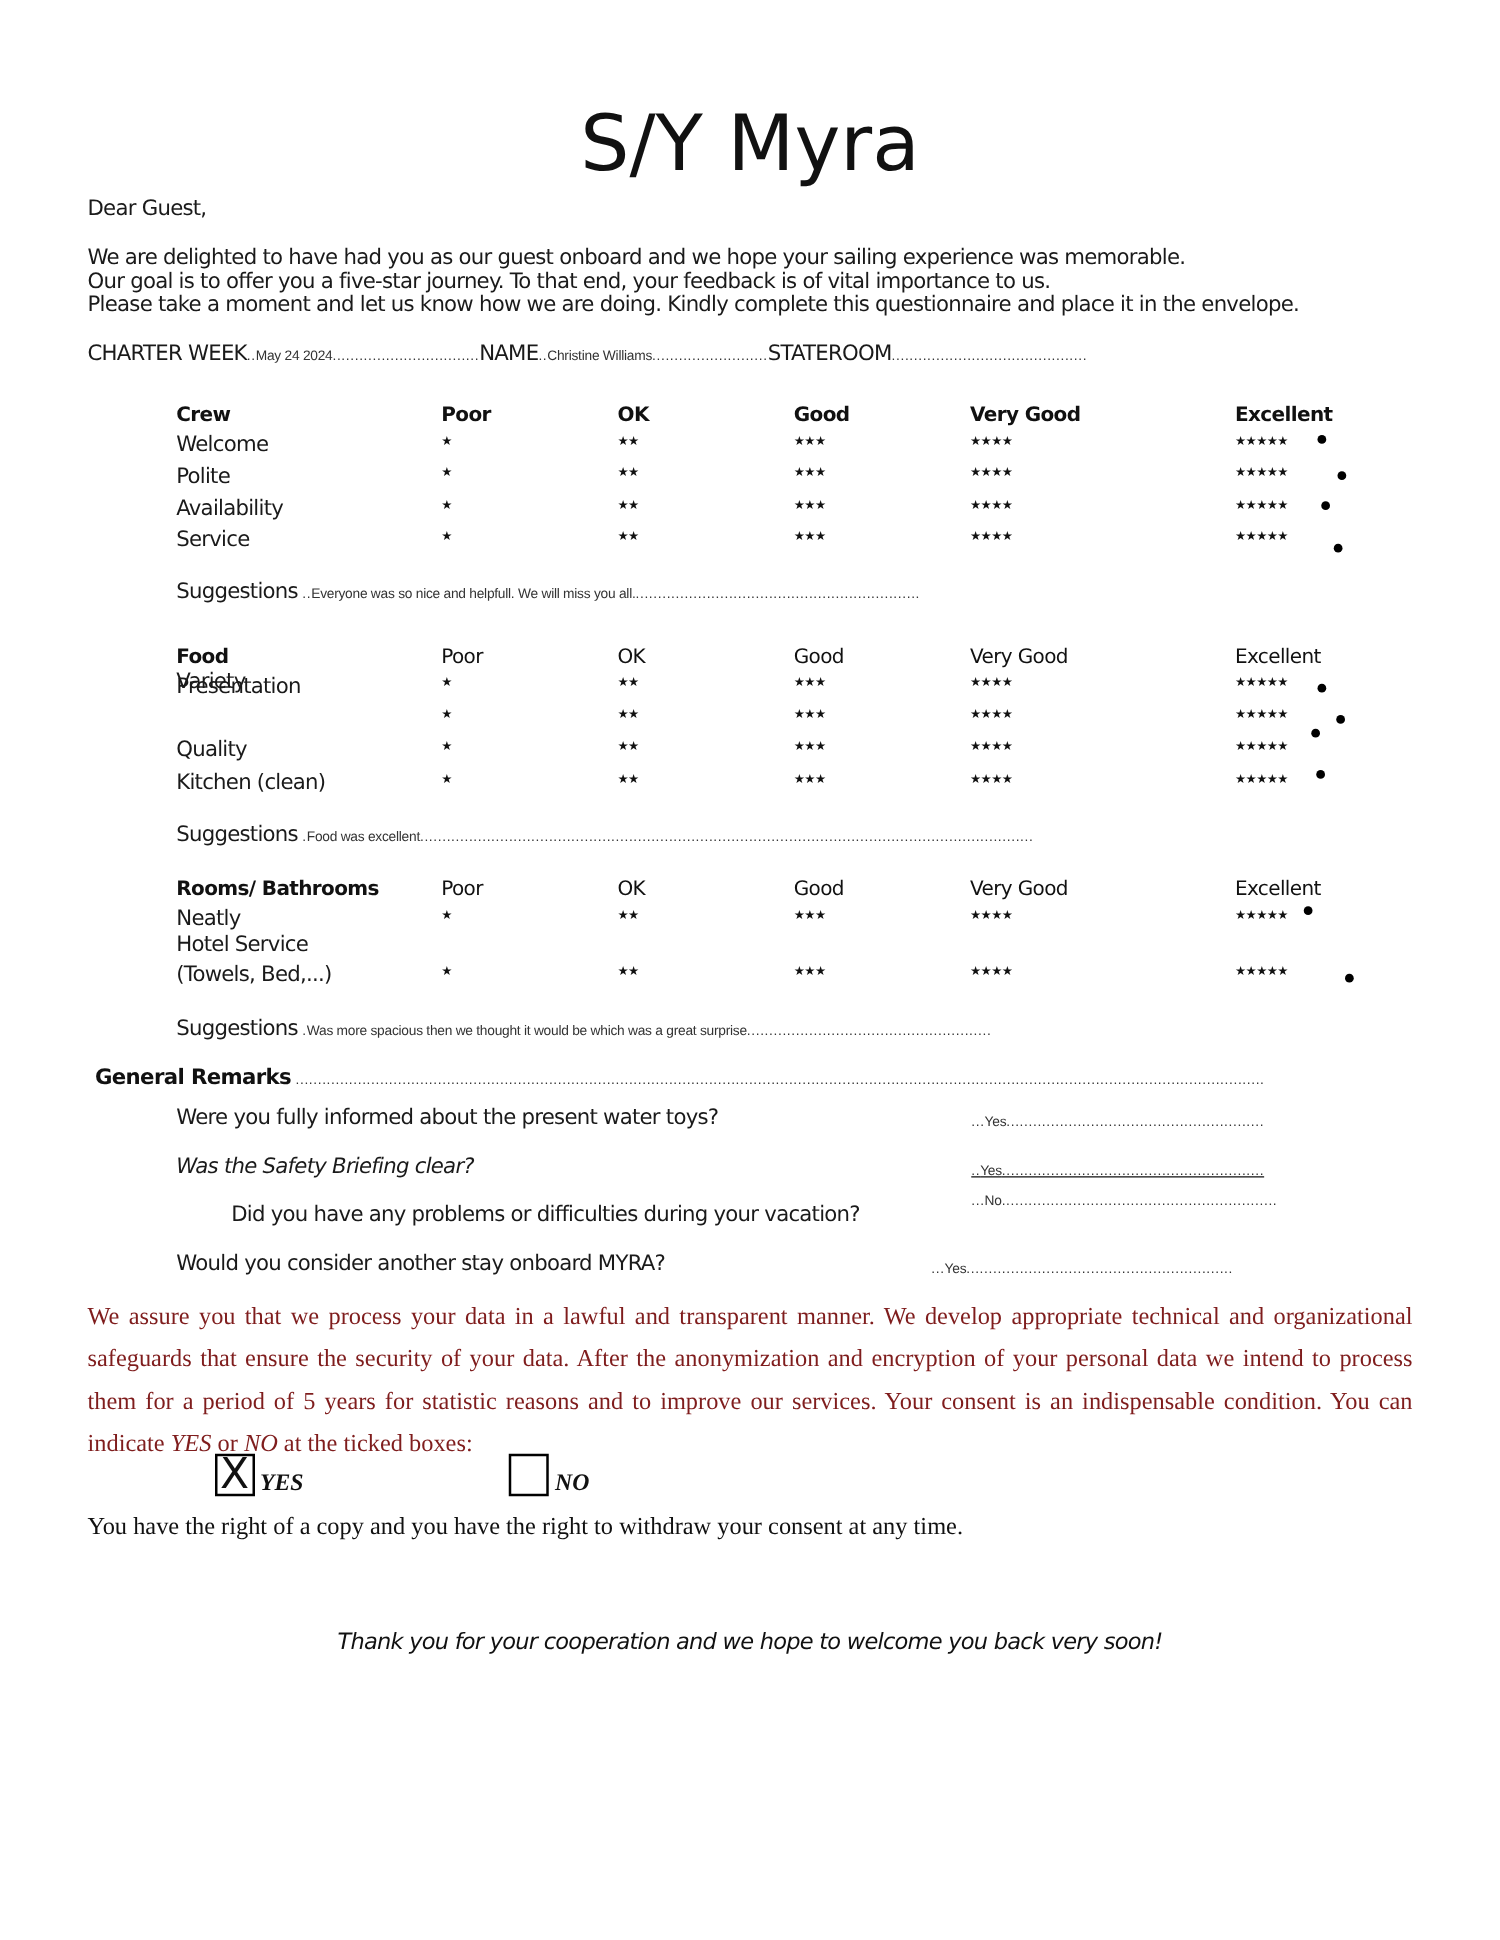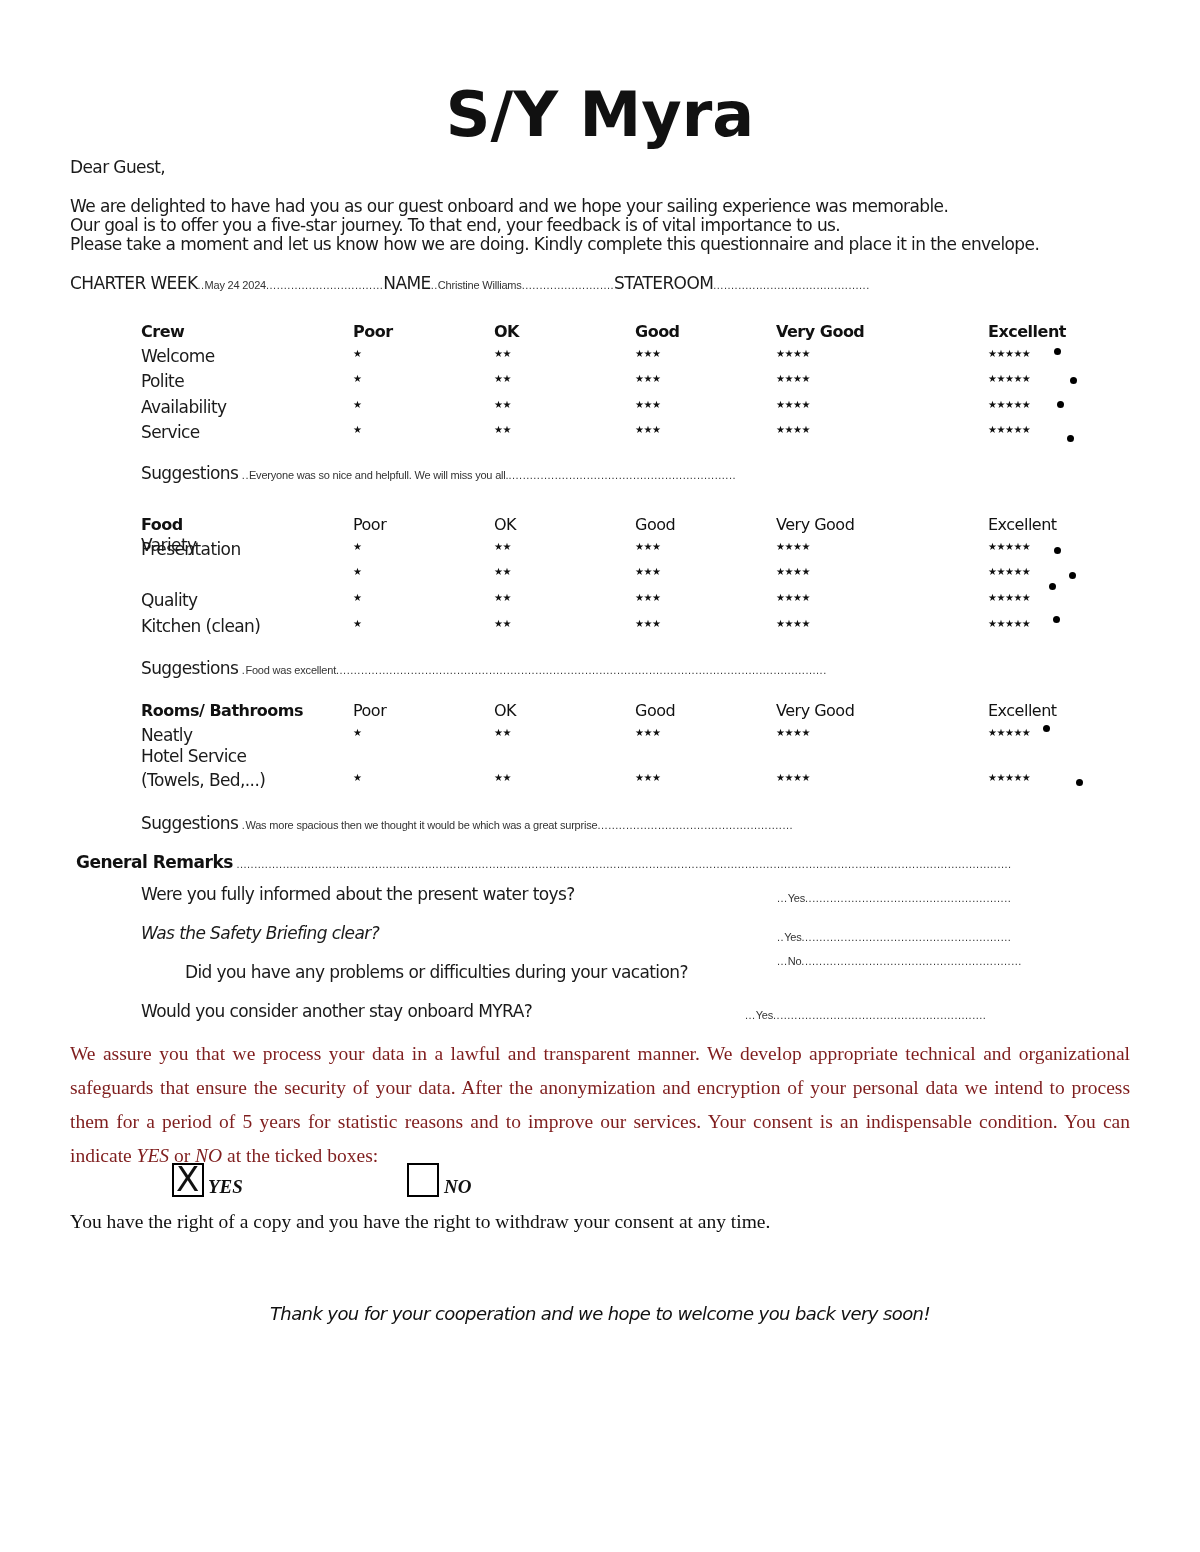--- a/index.html
+++ b/index.html
@@ -1,18 +1,18 @@
 <!DOCTYPE html>
 <html><head>
 <meta charset="utf-8">
 <style>
   html, body { margin: 0; padding: 0; background: #ffffff; }
   body { width: 1200px; height: 1552px; position: relative; overflow: hidden; color: #111; font-family: "Liberation Sans", sans-serif; }
   .abs { position: absolute; white-space: nowrap; }
-  .title { left: 0; width: 1200px; top: 78px; text-align: center; font-size: 62px; font-family: "DejaVu Sans", sans-serif; font-weight: 700; letter-spacing: 0px; }
+  .title { left: 0; width: 1200px; top: 78px; text-align: center; font-size: 62px; font-family: "DejaVu Sans", sans-serif; font-weight: 400; letter-spacing: 0px; }
   .body-text { font-size: 17px; font-family: "DejaVu Sans", sans-serif; letter-spacing: -0.6px; color: #1a1a1a; }
   .hand { font-family: "Liberation Sans", sans-serif; font-size: 11px; color: #333; letter-spacing: -0.2px; }
   .dots { color: #333; font-size: 11px; letter-spacing: 0.5px; }
   .col-head { font-size: 16px; font-family: "DejaVu Sans", sans-serif; font-weight: bold; letter-spacing: -0.5px; }
   .col-head.light { font-weight: normal; }
   .row-label { font-size: 17px; font-family: "DejaVu Sans", sans-serif; letter-spacing: -0.6px; color: #1a1a1a; }
   .stars { font-size: 10px; letter-spacing: -0.5px; color: #111; font-family: "DejaVu Sans", sans-serif; }
   .mark { width: 7px; height: 7px; border-radius: 50%; background: #000; position: absolute; }
   .serif { font-family: "Liberation Serif", serif; font-size: 19.5px; color: #111; }
   .legal { left: 70px; width: 1060px; top: 1037px; font-family: "Liberation Serif", serif; font-size: 19.5px; line-height: 34px; text-align: justify; white-space: normal; color: #7f1d1d; }
@@ -150,21 +150,21 @@
 </div>
 
 <div class="abs" style="left:76px; top:852px;">
   <span class="col-head" style="font-size:17px;">General Remarks</span><span class="dots">&nbsp;..........................................................................................................................................................................................................................</span>
 </div>
 
 <div class="abs row-label" style="left:141px; top:884px;">Were you fully informed about the present water toys?</div>
 <div class="abs" style="left:777px; top:888px;"><span class="dots">...</span><span class="hand">Yes</span><span class="dots">..........................................................</span></div>
 
 <div class="abs row-label" style="left:141px; top:923px;font-style:italic;">Was the Safety Briefing clear?</div>
-<div class="abs" style="left:777px; top:927px;"><span class="dots">..</span><span class="hand">Yes</span><span class="dots">...........................................................</span></div>
+<div class="abs" style="left:777px; top:927px;text-decoration:underline;"><span class="dots">..</span><span class="hand">Yes</span><span class="dots">...........................................................</span></div>
 
 <div class="abs row-label" style="left:141px; top:962px;margin-left:44px;">Did you have any problems or difficulties during your vacation?</div>
 <div class="abs" style="left:777px; top:951px;"><span class="dots">...</span><span class="hand">No</span><span class="dots">..............................................................</span></div>
 
 <div class="abs row-label" style="left:141px; top:1001px;">Would you consider another stay onboard MYRA?</div>
 <div class="abs" style="left:745px; top:1005px;"><span class="dots">...</span><span class="hand">Yes</span><span class="dots">............................................................</span></div>
 
 <div class="abs legal">
   <span>We assure you that we process your data in a lawful and transparent manner. We develop appropriate technical and organizational safeguards that ensure the security of your data. After the anonymization and encryption of your personal data we intend to process them for a period of 5 years for statistic reasons and to improve our services. Your consent is an indispensable condition. You can indicate</span>
   <i>YES</i><span> or </span><i>NO</i><span> at the ticked boxes:</span>

